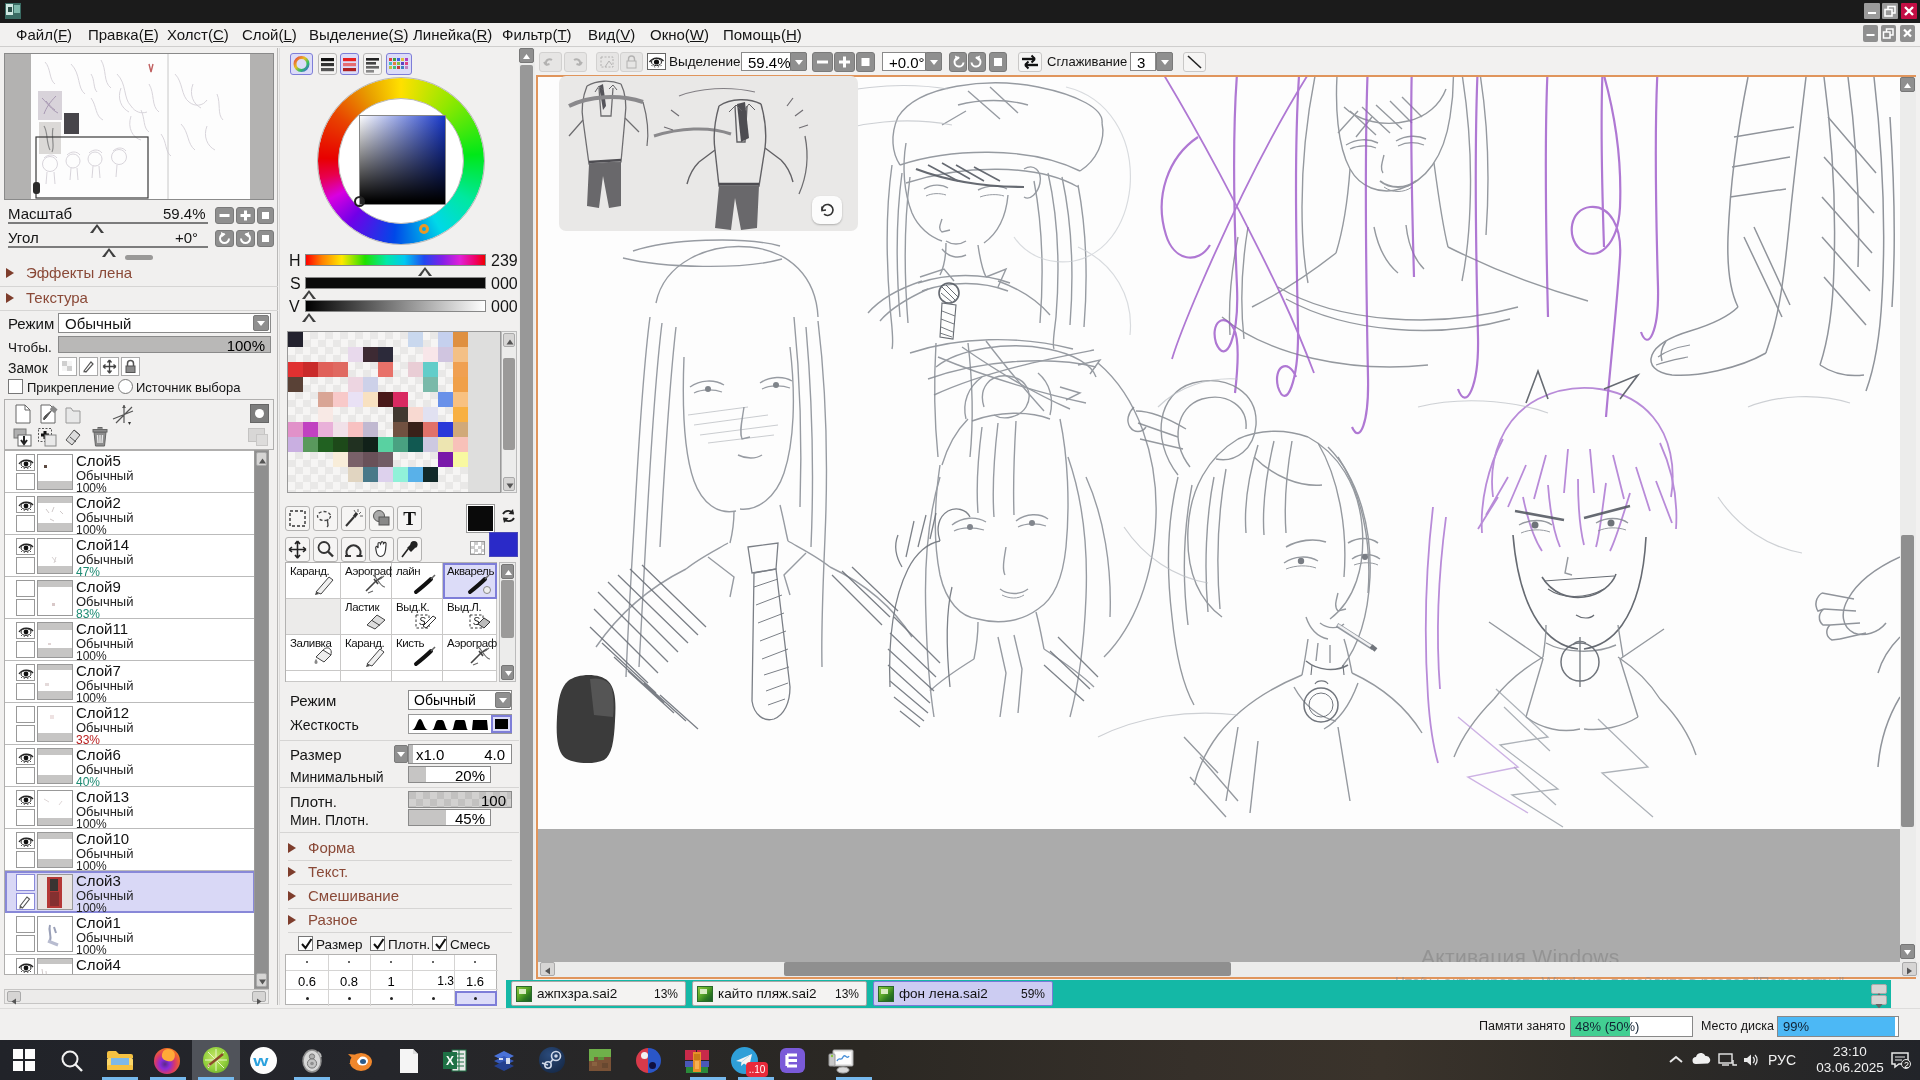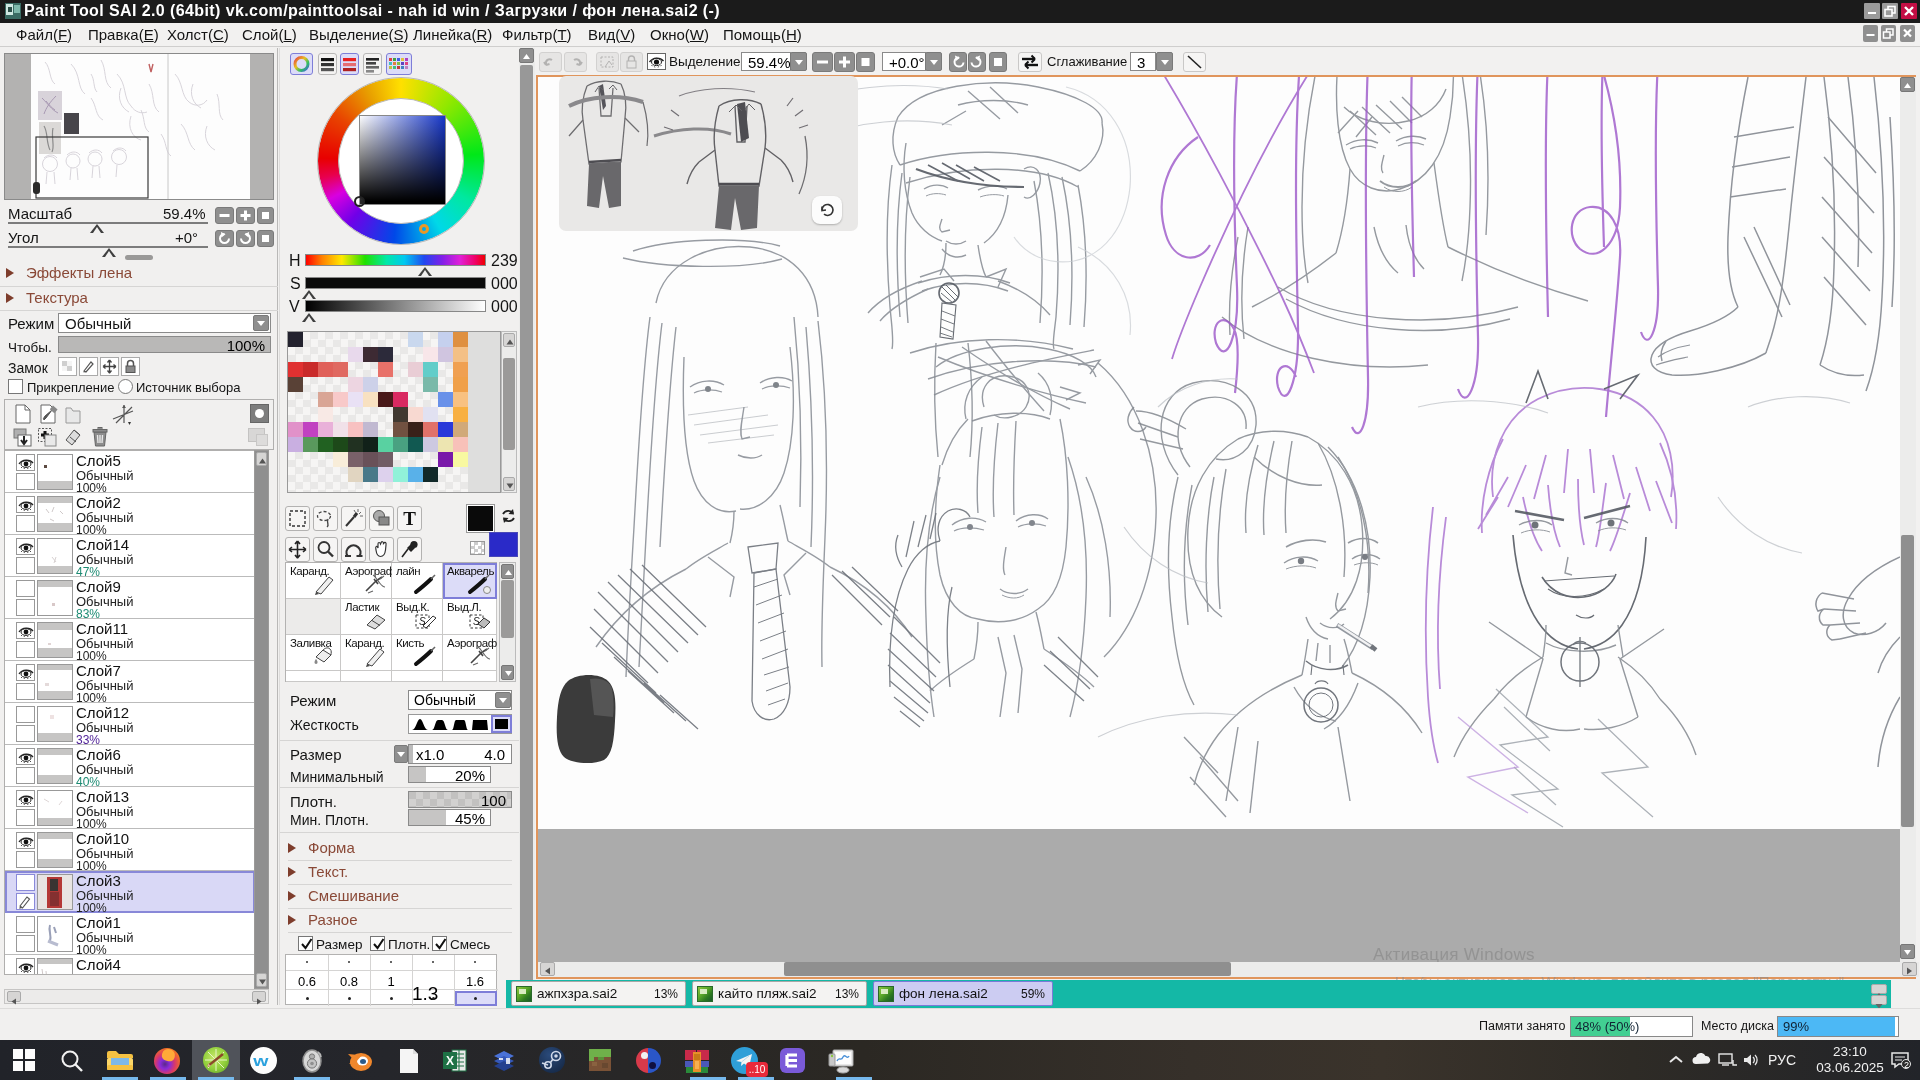--- a/index.html
+++ b/index.html
@@ -64,21 +64,20 @@
 <body>
 <div id="stage">
 
   <div class="abs" id="titlebar">
     <svg class="abs" style="left:5px;top:3px" width="16" height="16">
         <rect x="0" y="0" width="16" height="16" fill="#3a6b63"></rect>
         <rect x="1" y="1" width="7" height="11" fill="#cfe8e2"></rect>
         <rect x="9" y="2" width="6" height="8" fill="#7fb8ab"></rect>
         <rect x="3" y="4" width="4" height="5" fill="#2c4f48"></rect>
       </svg>
-    <div class="ttl">Paint Tool SAI 2.0 (64bit) vk.com/painttoolsai - nah id win / Загрузки / фон лена.sai2 (-)</div>
     <div class="winbtn wb-gray" style="left:1864px">
         <svg width="16" height="16">
           <rect x="4" y="9" width="8" height="2" fill="#fff"></rect>
         </svg>
       </div>
     <div class="winbtn wb-gray" style="left:1882px">
         <svg width="16" height="16">
           <rect x="6" y="3.5" width="7" height="6.5" fill="none" stroke="#fff" stroke-width="1.6"></rect>
           <rect x="3" y="6.5" width="7" height="6.5" fill="#9b9b9b" stroke="#fff" stroke-width="1.6"></rect>
         </svg>
@@ -370,21 +369,21 @@
         </div>
       <div class="lrow" style="top:252px">
           <div class="leye"></div>
           <div class="lbox2"></div>
           <div class="lthumb">
             <div class="tb" style="bottom:0;height:8px"></div>
             <div style="position:absolute;left:12px;top:8px;width:4px;height:4px;background:#eee2e2"></div>
           </div>
           <div class="lname">Слой12</div>
           <div class="lmode">Обычный</div>
-          <div class="lpct" style="color:#4c1d95">33%</div>
+          <div class="lpct" style="color:#b91c1c">33%</div>
         </div>
       <div class="lrow" style="top:294px">
           <div class="leye">
             <svg width="16" height="14" viewBox="0 0 16 14">
               <path d="M1 8 C4 3 12 3 15 7" fill="none" stroke="#222" stroke-width="1.3"></path>
               <ellipse cx="8" cy="8" rx="5" ry="3.4" fill="none" stroke="#222" stroke-width="1"></ellipse>
               <circle cx="8" cy="8" r="2.4" fill="#111"></circle>
               <path d="M3 11 l1 1 M6 12 l0.5 1 M10 12 l-0.5 1 M13 11 l-1 1" stroke="#222" stroke-width="0.8"></path>
             </svg>
           </div>
@@ -878,21 +877,21 @@
       <div class="abs" style="left:126px;top:0;width:1px;height:51px;background:#d5d4d3"></div>
       <div class="abs" style="left:168px;top:0;width:1px;height:51px;background:#d5d4d3"></div>
       <div class="abs" style="left:20px;top:6px;width:2px;height:2px;background:#333;border-radius:50%"></div>
       <div class="abs" style="left:62px;top:6px;width:2px;height:2px;background:#333;border-radius:50%"></div>
       <div class="abs" style="left:104px;top:6px;width:2px;height:2px;background:#333;border-radius:50%"></div>
       <div class="abs" style="left:146px;top:6px;width:2px;height:2px;background:#333;border-radius:50%"></div>
       <div class="abs" style="left:188px;top:6px;width:2px;height:2px;background:#333;border-radius:50%"></div>
       <div class="abs" style="left:0;top:19px;width:42px;text-align:center;font-size:13px">0.6</div>
       <div class="abs" style="left:42px;top:19px;width:42px;text-align:center;font-size:13px">0.8</div>
       <div class="abs" style="left:84px;top:19px;width:42px;text-align:center;font-size:13px">1</div>
-      <div class="abs" style="left:126px;top:28px;width:42px;text-align:left;font-size:19px">1.3</div>
+      <div class="abs" style="left:126px;top:19px;width:42px;text-align:right;font-size:12px">1.3</div>
       <div class="abs" style="left:168px;top:19px;width:42px;text-align:center;font-size:13px">1.6</div>
       <div class="abs" style="left:169px;top:36px;width:42px;height:15px;background:#dcdcf8;outline:2px solid #7e7ed8;outline-offset:-2px"></div>
       <div class="abs" style="left:20px;top:42px;width:3px;height:3px;background:#222;border-radius:50%"></div>
       <div class="abs" style="left:62px;top:42px;width:3px;height:3px;background:#222;border-radius:50%"></div>
       <div class="abs" style="left:104px;top:42px;width:3px;height:3px;background:#222;border-radius:50%"></div>
       <div class="abs" style="left:146px;top:42px;width:3px;height:3px;background:#222;border-radius:50%"></div>
       <div class="abs" style="left:188px;top:42px;width:3px;height:3px;background:#222;border-radius:50%"></div>
     </div>
   </div>
 
@@ -1338,21 +1337,21 @@
             </svg></div>
       </div>
 
       <div class="abs" style="left:16px;top:596px;width:66px;height:94px">
         <svg width="66" height="94">
             <path d="M14 8 C24 0 46 0 54 8 C62 16 62 30 61 48 C60 68 58 82 50 87 C40 92 18 91 10 84 C3 77 2 62 3 44 C4 26 7 14 14 8 Z" fill="#3b3b3b"></path>
             <path d="M36 6 C46 4 56 8 58 16 C60 26 60 36 59 44 L40 42 Z" fill="#555"></path>
           </svg>
       </div>
 
-      <div class="abs" style="left:835px;top:868px;font-size:17px;color:rgba(128,128,128,0.55);letter-spacing:0.3px">Активация Windows</div>
+      <div class="abs" style="left:883px;top:868px;font-size:21px;color:rgba(128,128,128,0.55);letter-spacing:0.3px">Активация Windows</div>
       <div class="abs" style="left:857px;top:896px;font-size:15px;color:rgba(140,140,140,0.6)">Чтобы активировать Windows, перейдите в раздел "Параметры".</div>
 
       <div class="abs" style="left:1362px;top:0;width:16px;height:885px;background:#ececeb">
         <div class="abs" style="left:0;top:0;width:15px;height:15px;background:#8f8f8f;border:1px solid #777;border-radius:2px"><svg width="13" height="13">
               <path d="M6.5 4 L10 9 L3 9 Z" fill="#fff"></path>
             </svg></div>
         <div class="abs" style="left:1px;top:458px;width:13px;height:292px;background:#8f8f8f;border-radius:2px"></div>
         <div class="abs" style="left:0;top:867px;width:15px;height:15px;background:#8f8f8f;border:1px solid #777;border-radius:2px"><svg width="13" height="13">
               <path d="M6.5 9 L10 4 L3 4 Z" fill="#fff"></path>
             </svg></div>

